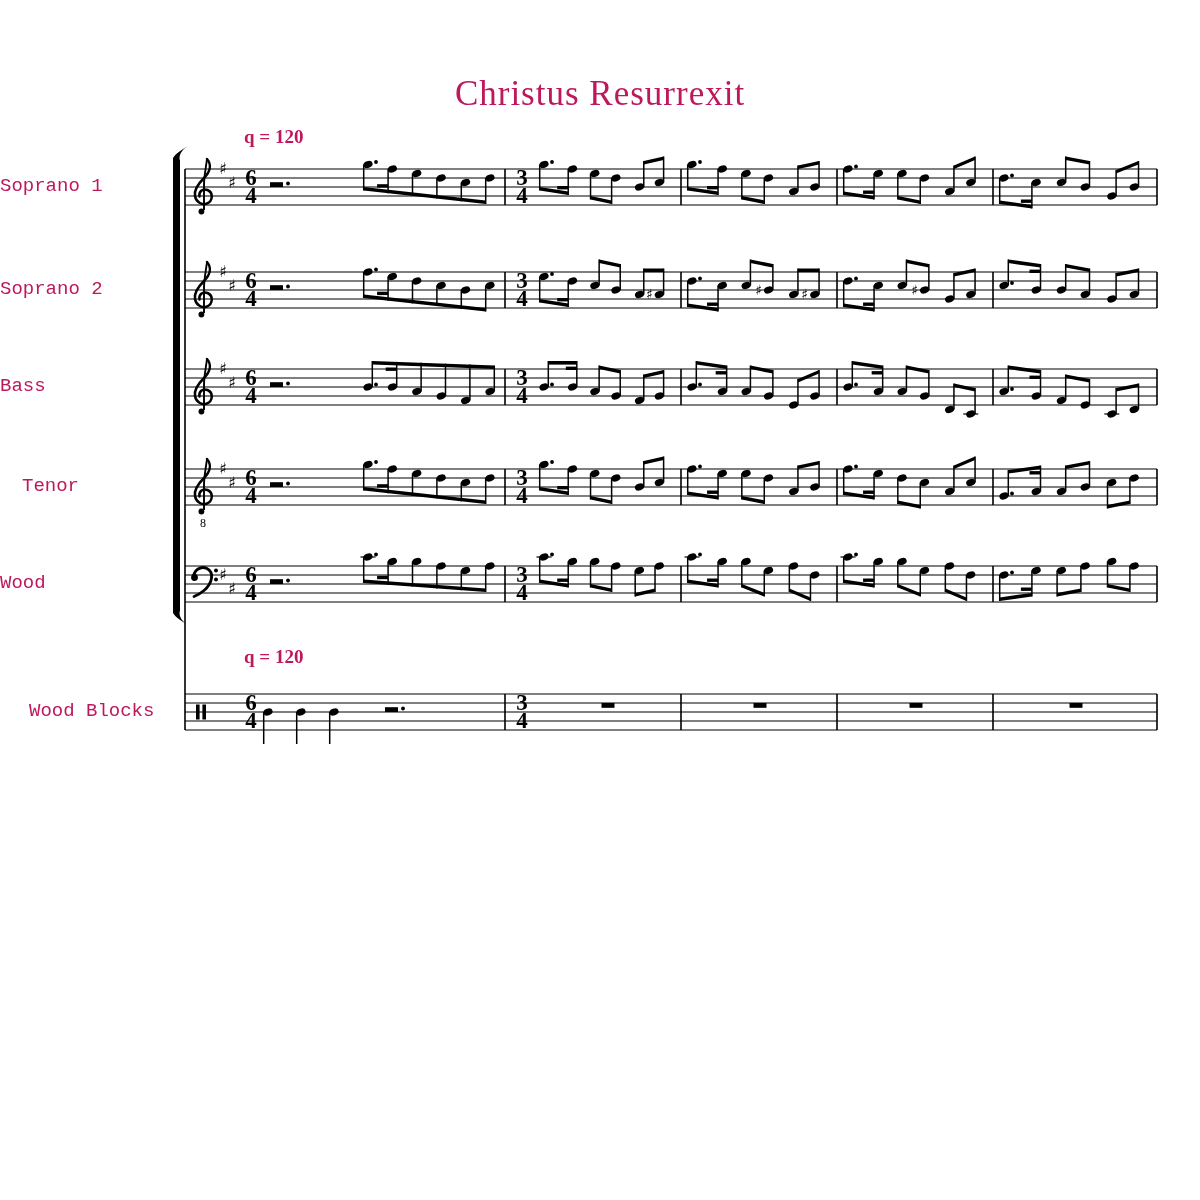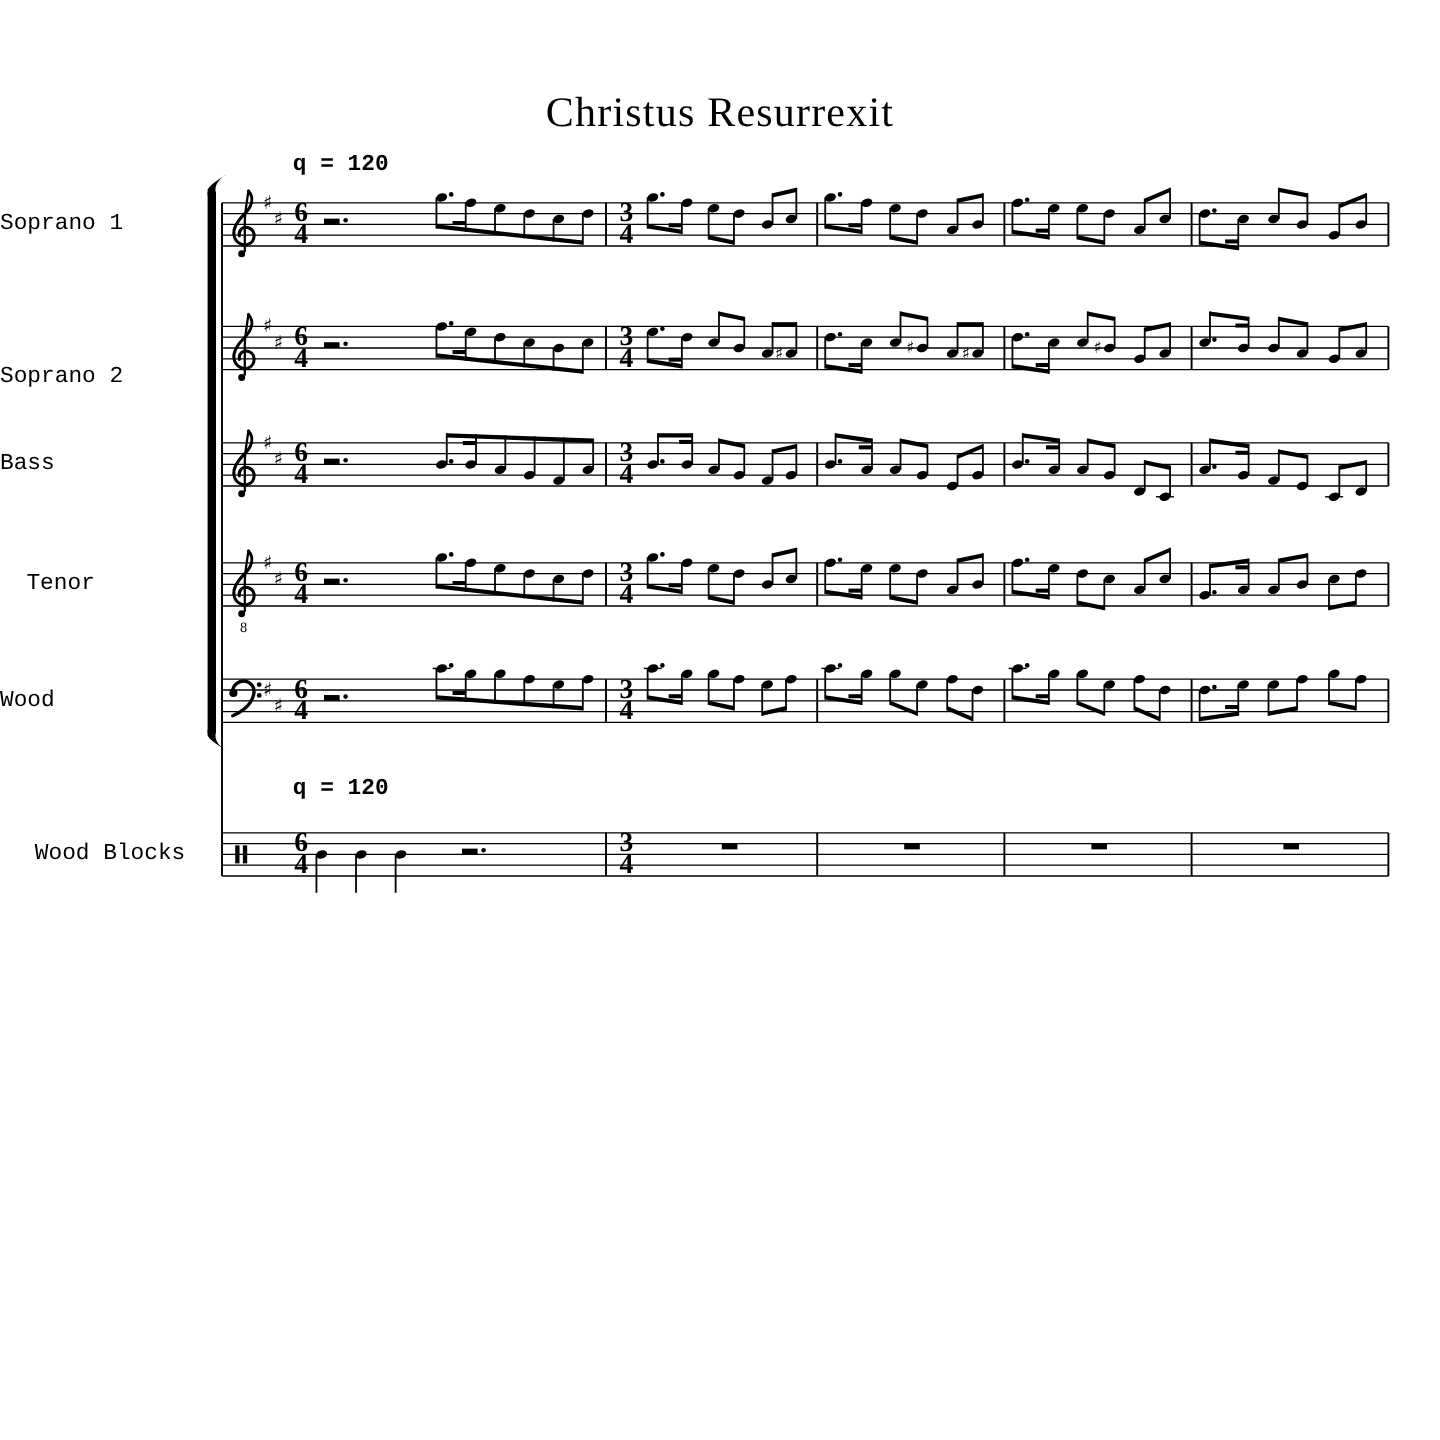--- a/index.html
+++ b/index.html
@@ -1,37 +1,37 @@
 <!DOCTYPE html>
 <html><head>
 <meta charset="utf-8">
 <style>
   html,body{margin:0;padding:0;background:#fff;}
   #page{position:relative;width:1200px;height:1200px;background:#ffffff;overflow:hidden;
-        font-family:"Liberation Serif", serif;color:#000000;}
+        font-family:"Liberation Serif", serif;color:#be185d;}
   #title{position:absolute;left:0;top:74px;width:1200px;text-align:center;
          font-size:35px;letter-spacing:1px;}
-  .tempo{position:absolute;left:244px;font-family:Liberation Mono, monospace;
+  .tempo{position:absolute;left:244px;font-family:Liberation Serif, serif;
          font-weight:bold;font-size:19px;}
   #tempo-upper{top:126px;}
   #tempo-lower{top:646px;}
   .part-label{position:absolute;left:0;width:166px;
               font-size:19px;white-space:nowrap;font-family:Liberation Mono, monospace;}
   #score-svg{position:absolute;left:0;top:0;}
 </style>
 </head>
 <body>
 
 <div id="page">
   <div id="title">Christus Resurrexit</div>
   <div id="tempo-upper" class="tempo">q = 120</div>
   <div id="tempo-lower" class="tempo">q = 120</div>
   <div id="labels">
       <div class="part-label" style="top: 175px;">Soprano 1</div>
-      <div class="part-label" style="top: 278px; margin-top: 24px;">Soprano 2</div>
+      <div class="part-label" style="top: 278px;">Soprano 2</div>
       <div class="part-label" style="top: 375px;">Bass</div>
       <div class="part-label" style="top: 475px; margin-left: 22px;">Tenor</div>
       <div class="part-label" style="top: 572px;">Wood</div>
       <div class="part-label" style="top: 700px; padding-left: 29px;">Wood Blocks</div>
     </div>
   <svg id="score-svg" width="1200" height="1200" viewBox="0 0 1200 1200">
       <line x1="185" y1="169" x2="185" y2="730" stroke="#000" stroke-width="1.6"></line>
       <rect x="173" y="160" width="7" height="451" fill="#000"></rect>
       <path d="M180 161 C178 154 183 149 189 145 C182 150 176 153 173 158 L173 163 Z" fill="#000"></path>
       <path d="M180 610 C178 617 183 622 189 626 C182 621 176 618 173 613 L173 608 Z" fill="#000"></path>

